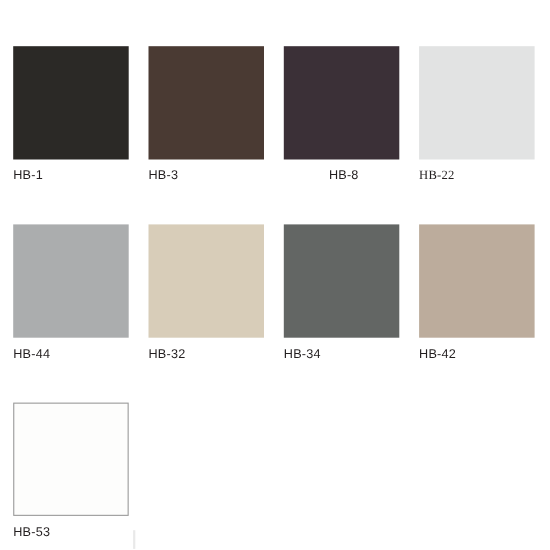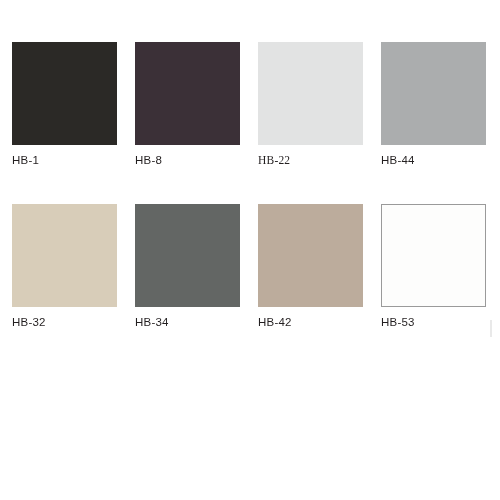--- a/index.html
+++ b/index.html
@@ -66,22 +66,26 @@
 </head>
 <body>
 
 <div id="swatch-board">
   <div class="swatch-grid">
       <div class="swatch-cell">
         <div class="swatch-chip" style="background-color: rgb(43, 41, 38);"></div>
         <span class="swatch-label" style="color: rgb(35, 31, 32);">HB-1</span>
       </div>
       <div class="swatch-cell">
+        <div class="swatch-chip" style="background-color: rgb(74, 58, 51);"></div>
+        <span class="swatch-label" style="color: rgb(35, 31, 32);">HB-3</span>
+      </div>
+      <div class="swatch-cell">
         <div class="swatch-chip" style="background-color: rgb(59, 48, 55);"></div>
-        <span class="swatch-label" style="color: rgb(35, 31, 32);">HB-8</span>
+        <span class="swatch-label" style="color: rgb(35, 31, 32); margin-left: 41px;">HB-8</span>
       </div>
       <div class="swatch-cell">
         <div class="swatch-chip" style="background-color: rgb(226, 227, 227);"></div>
         <span class="swatch-label" style="color: rgb(35, 31, 32); font-family: Liberation Serif, serif;">HB-22</span>
       </div>
       <div class="swatch-cell">
         <div class="swatch-chip" style="background-color: rgb(171, 173, 174);"></div>
         <span class="swatch-label" style="color: rgb(35, 31, 32);">HB-44</span>
       </div>
       <div class="swatch-cell">

